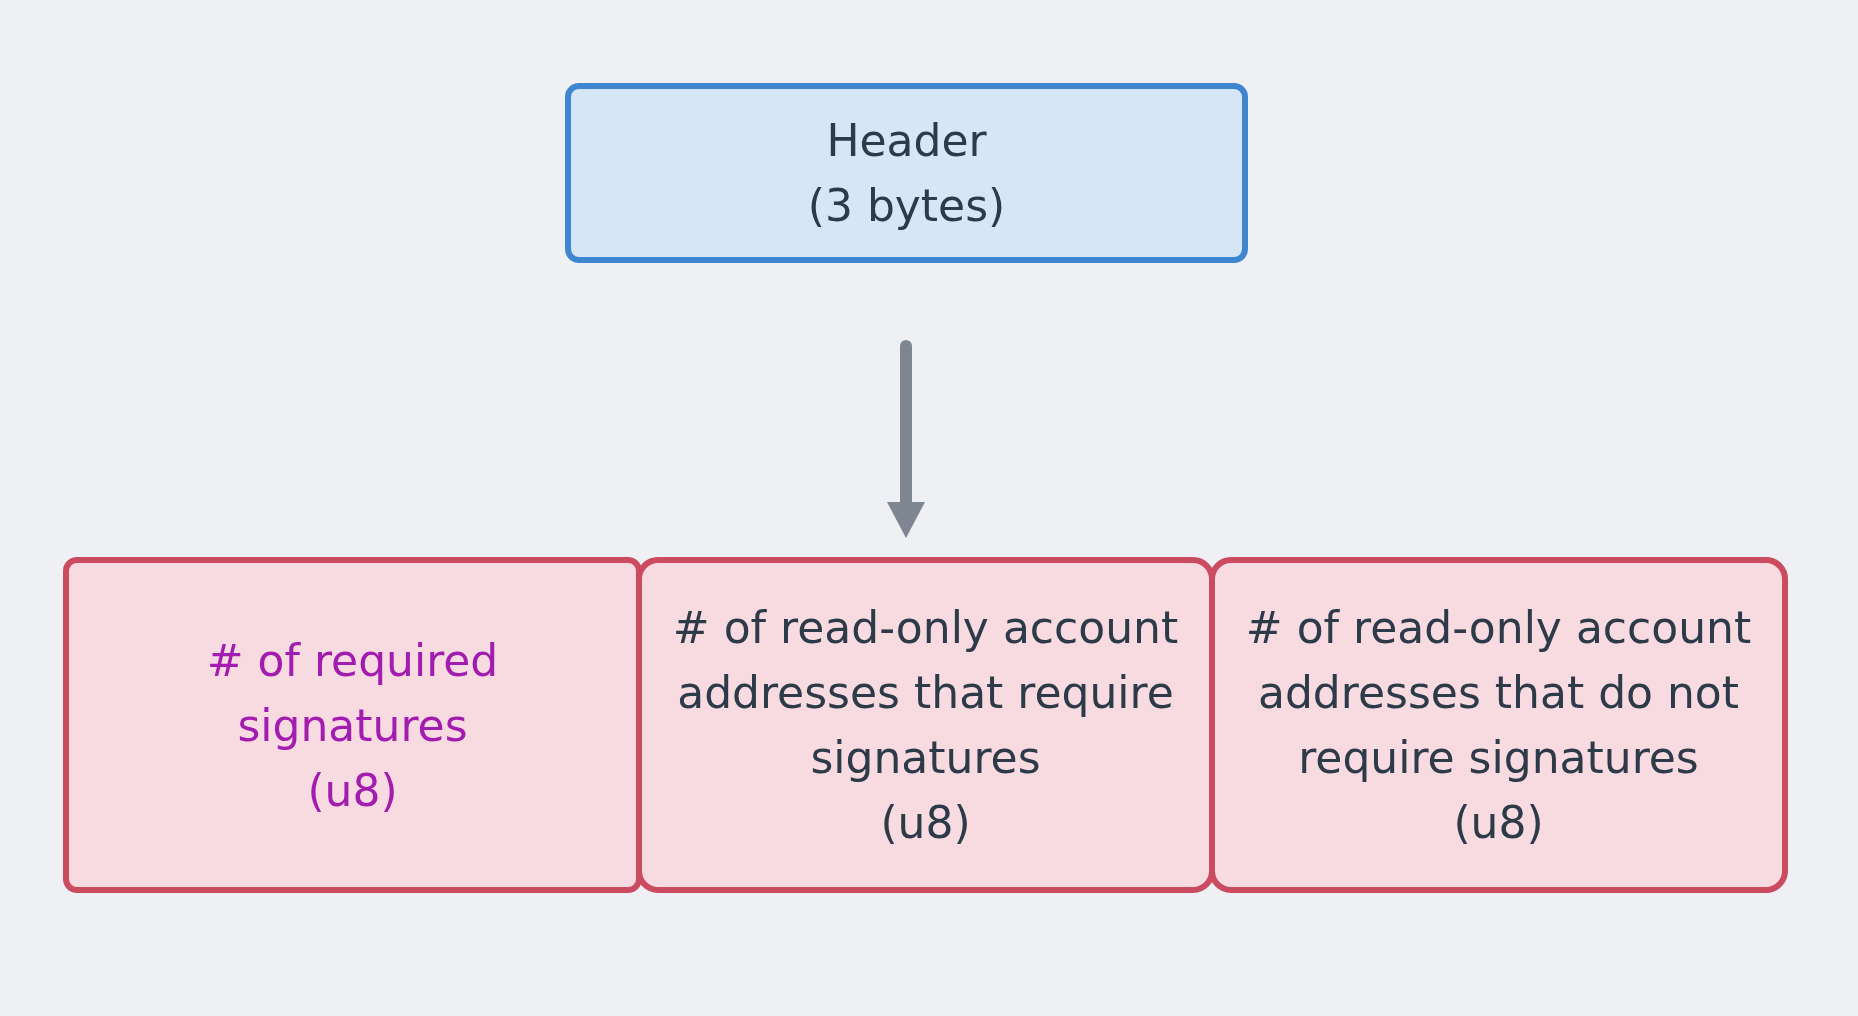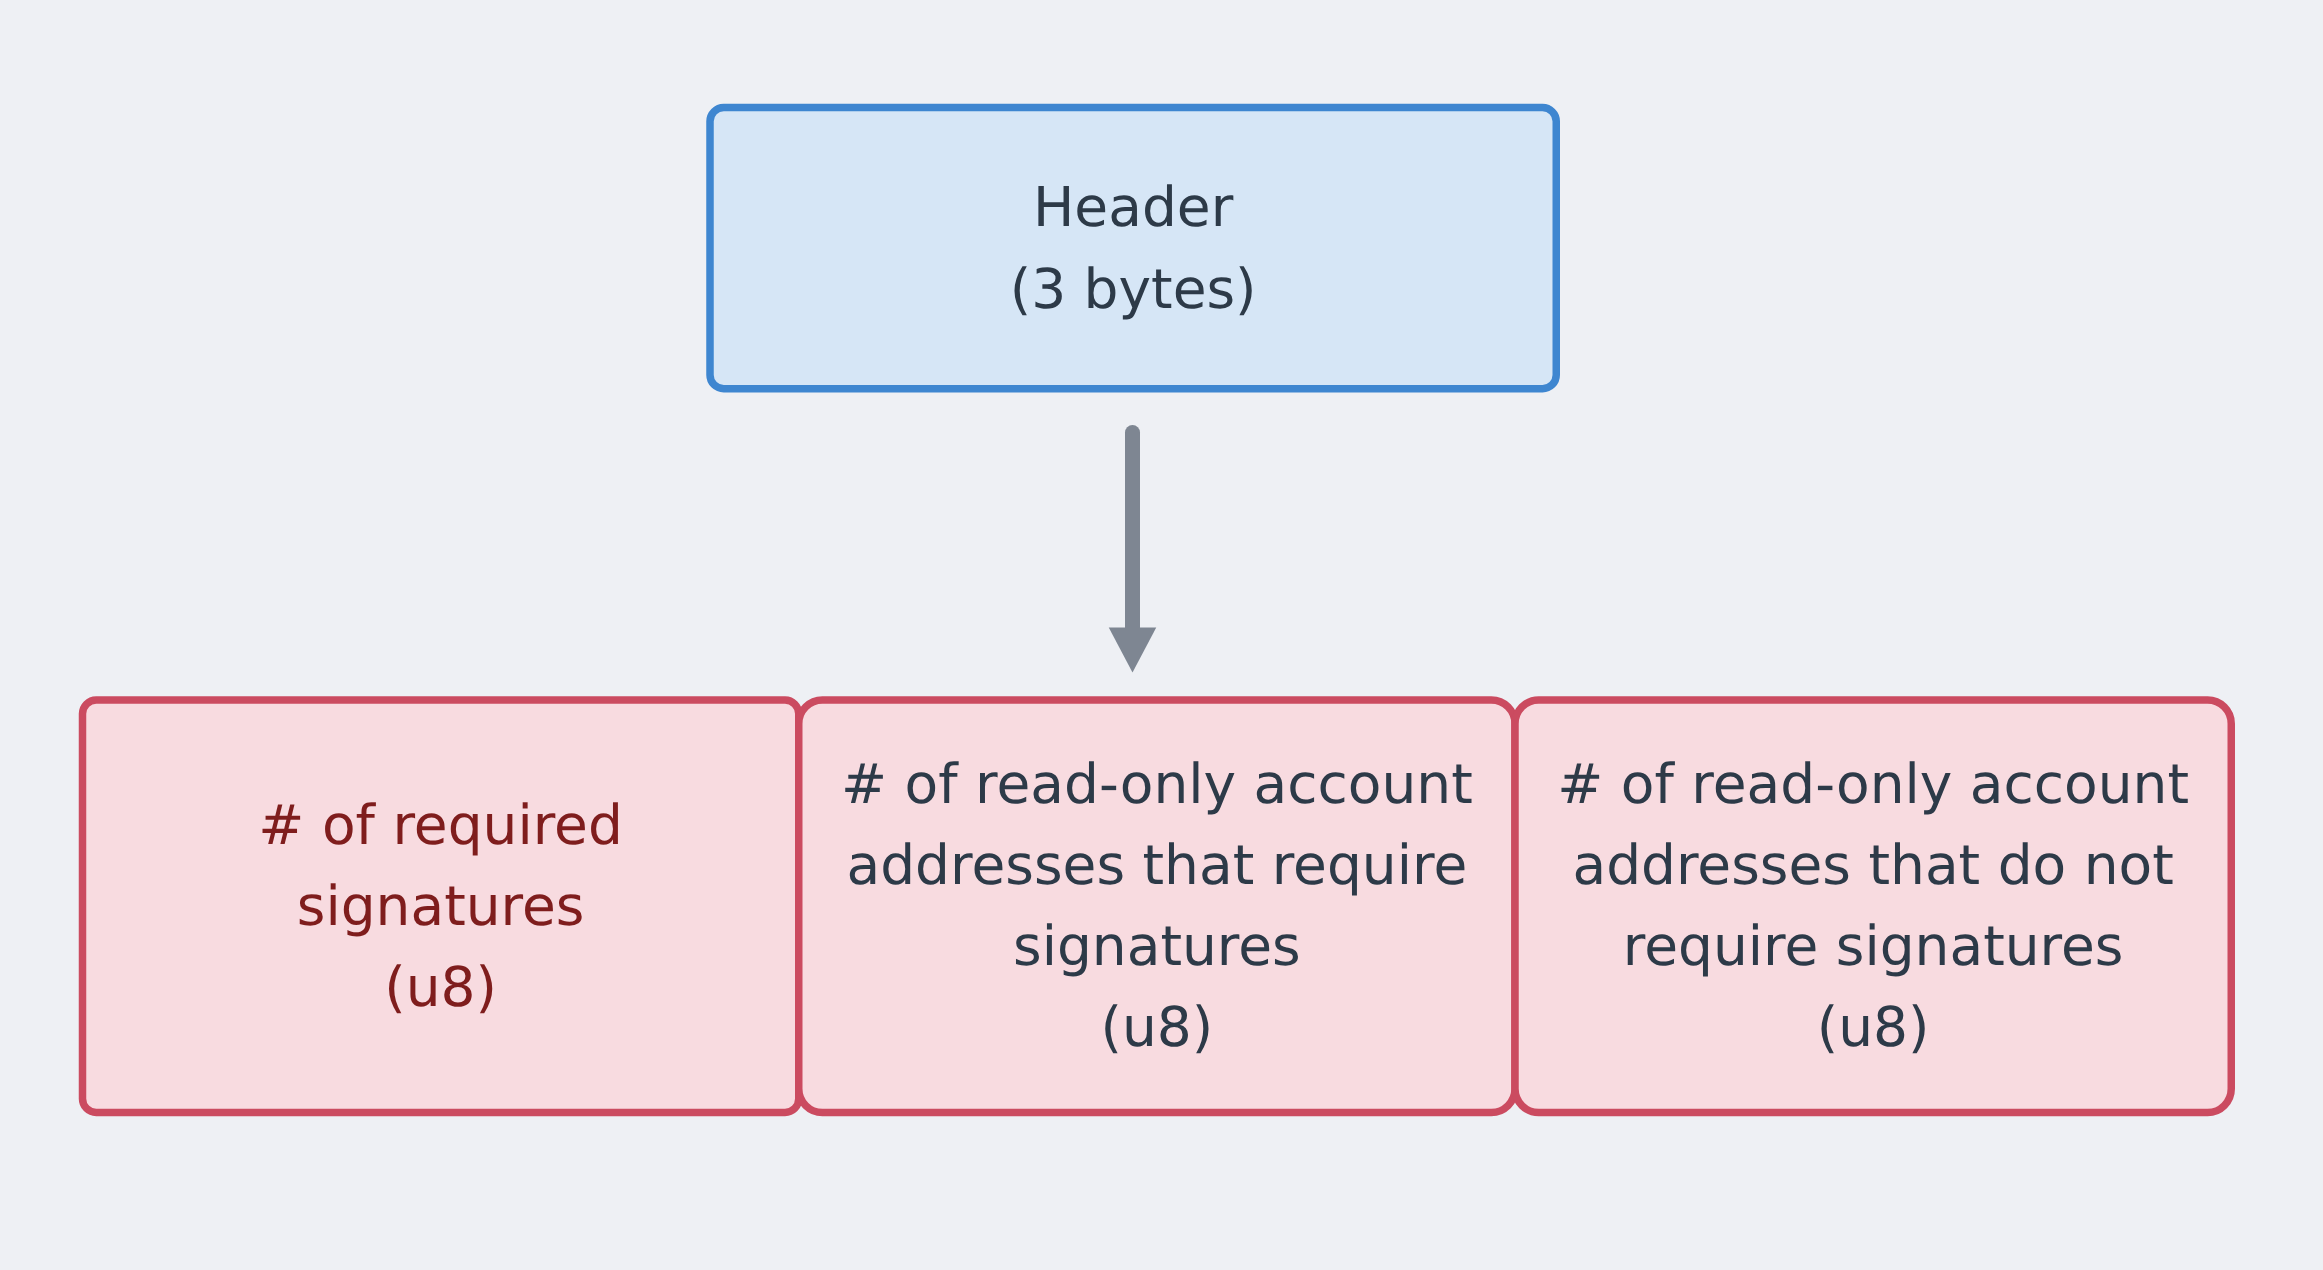--- a/index.html
+++ b/index.html
@@ -29,21 +29,21 @@
     white-space: pre-line;
     text-align: center;
     font-size: 44px;
     line-height: 65px;
     font-weight: 400;
   }
   .header-node {
     left: 565px;
     top: 83px;
     width: 683px;
-    height: 231px;
+    height: 180px;
   }
   .arrow-svg {
     position: absolute;
     left: 885px;
     top: 338px;
     width: 42px;
     height: 202px;
   }
   .fields-row {
     position: absolute;
@@ -72,21 +72,21 @@
   </div>
 
   <svg class="arrow-svg" viewBox="0 0 42 202">
     <line x1="21" y1="8" x2="21" y2="170" stroke-width="12" stroke-linecap="round" stroke="#7e8692"></line>
     <polygon points="2,164 40,164 21,200" fill="#7e8692"></polygon>
   </svg>
 
   <div class="fields-row">
 
     <div class="node field-node" style="background-color: rgb(248, 219, 224); border-color: rgb(203, 75, 96);">
-      <div class="node-label" style="color: #7f1d1d;"># of required
+      <div class="node-label" style="color: #a21caf;"># of required
 signatures
 (u8)</div>
     </div>
 
     <div class="node field-node" style="background-color: rgb(248, 219, 224); border-color: rgb(203, 75, 96);">
       <div class="node-label" style="color: rgb(45, 58, 72);"># of read-only account
 addresses that require
 signatures
 (u8)</div>
     </div>

